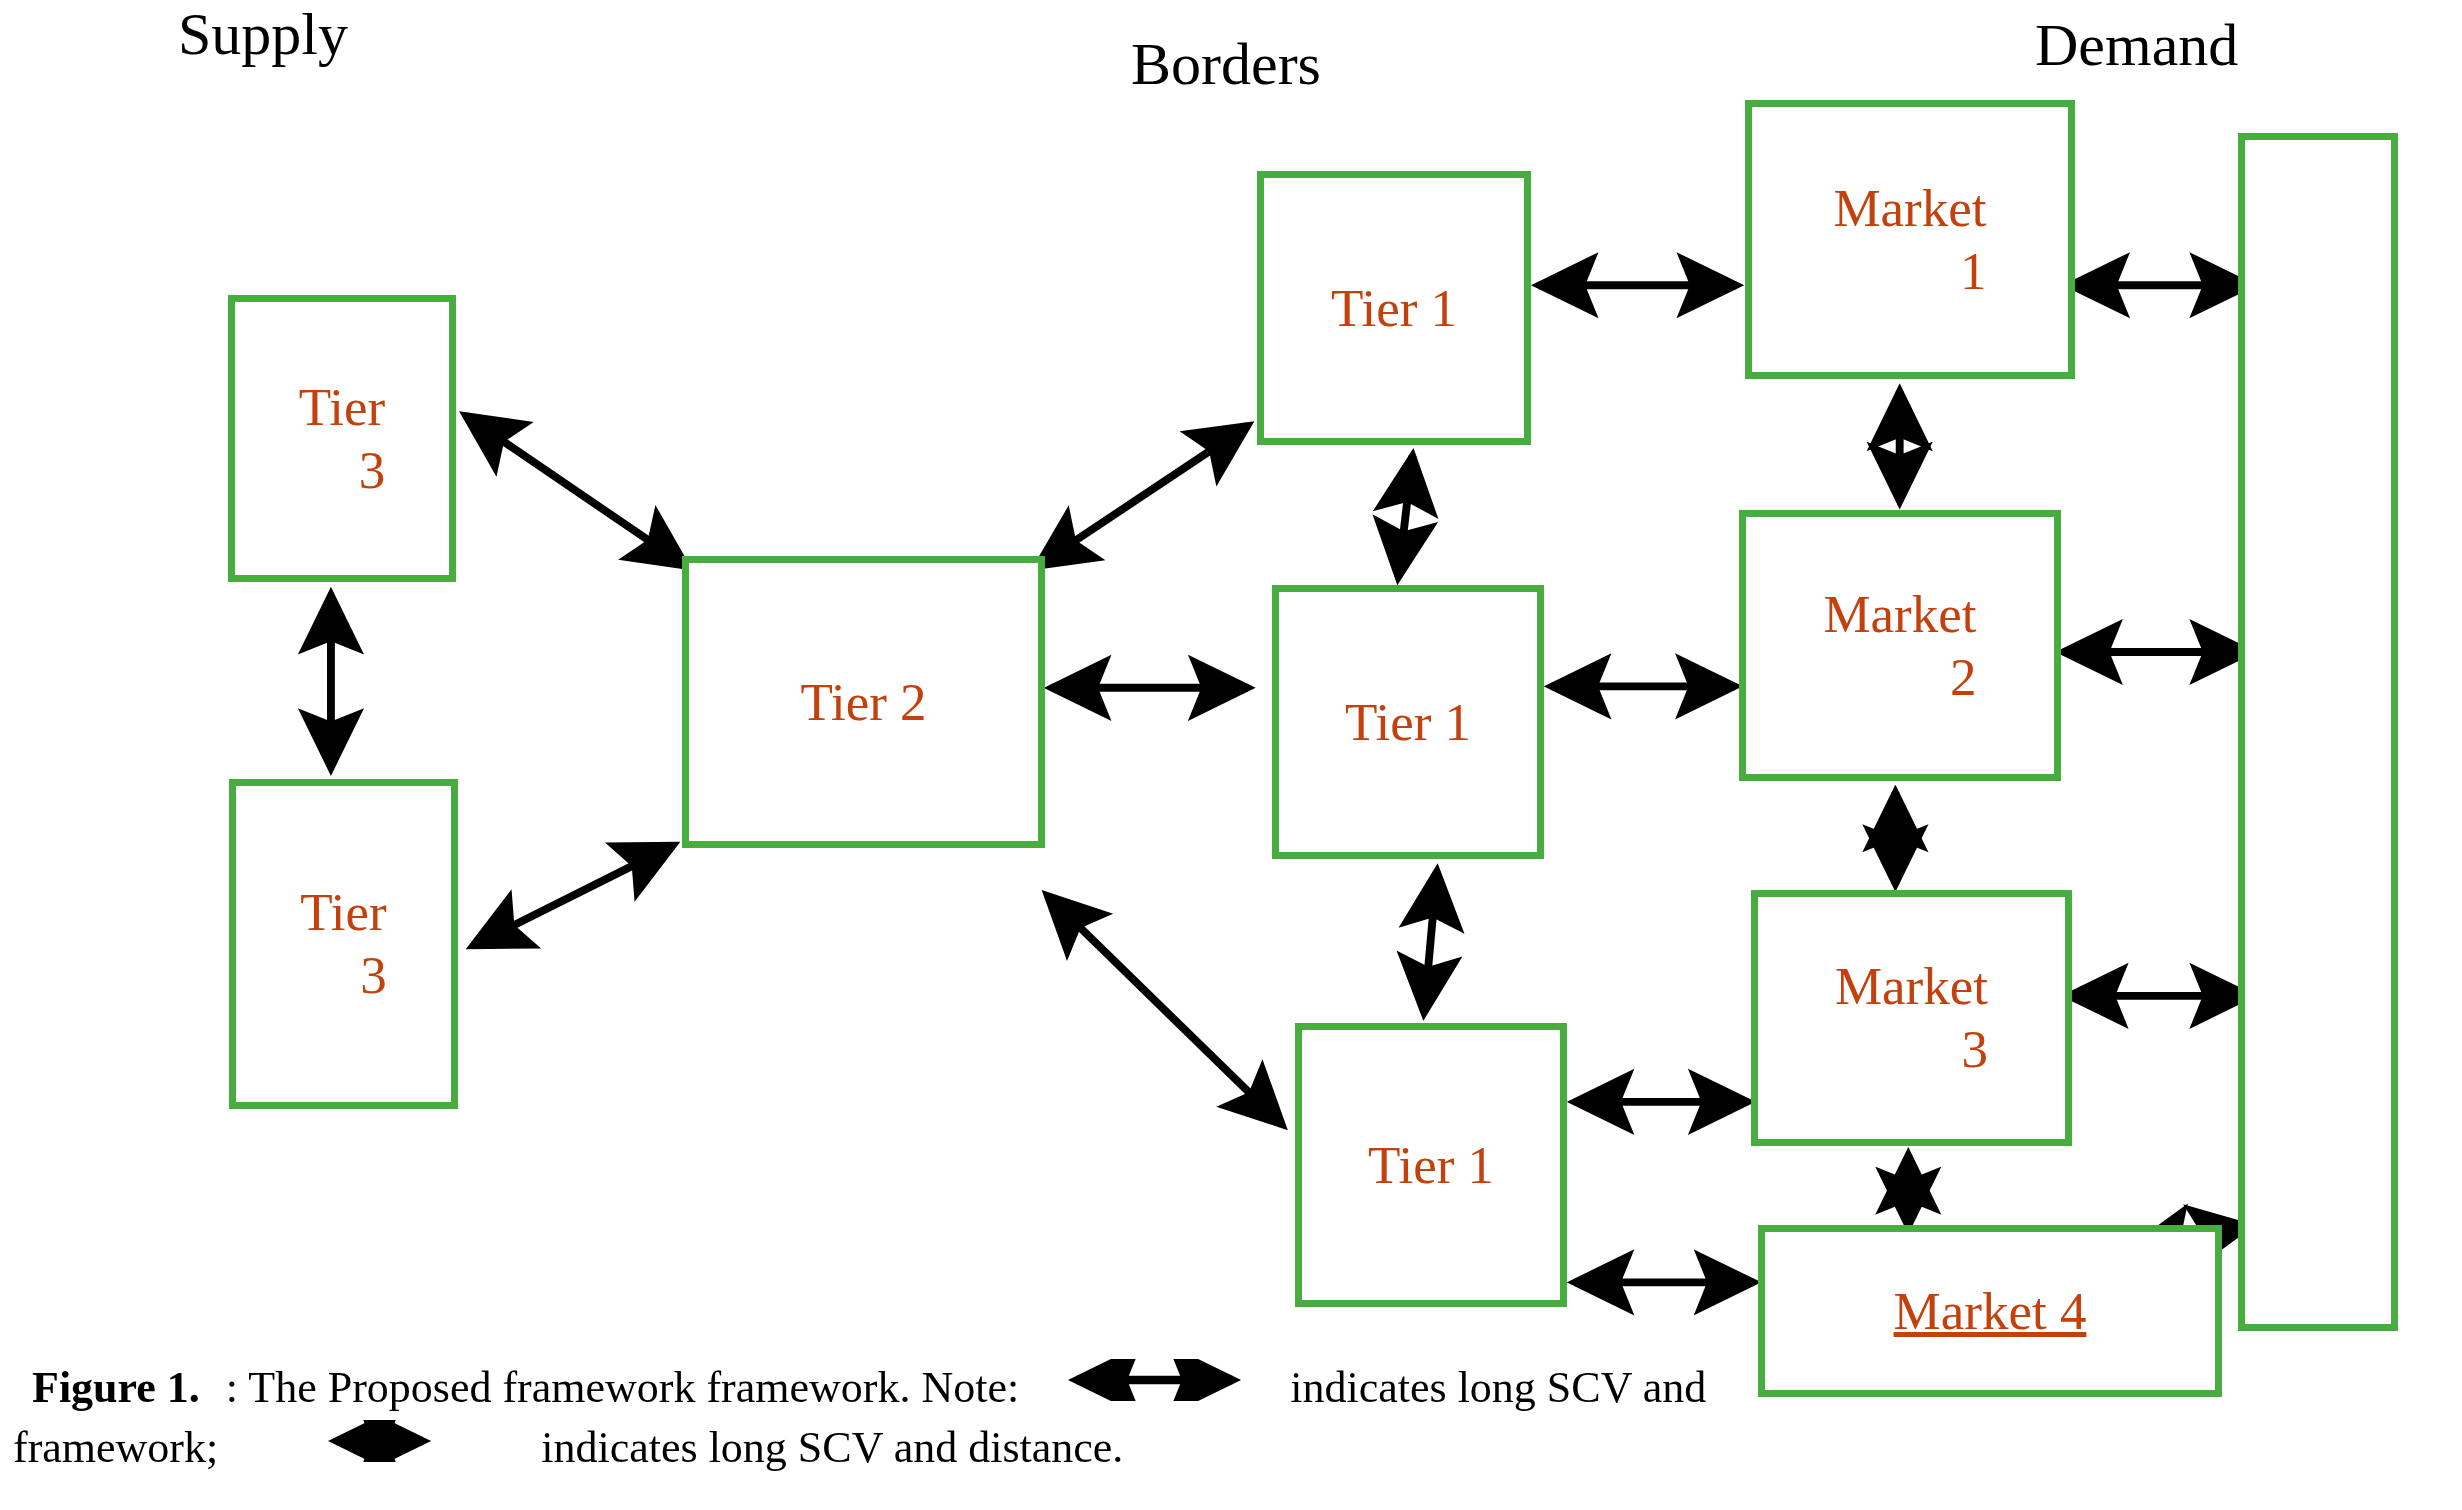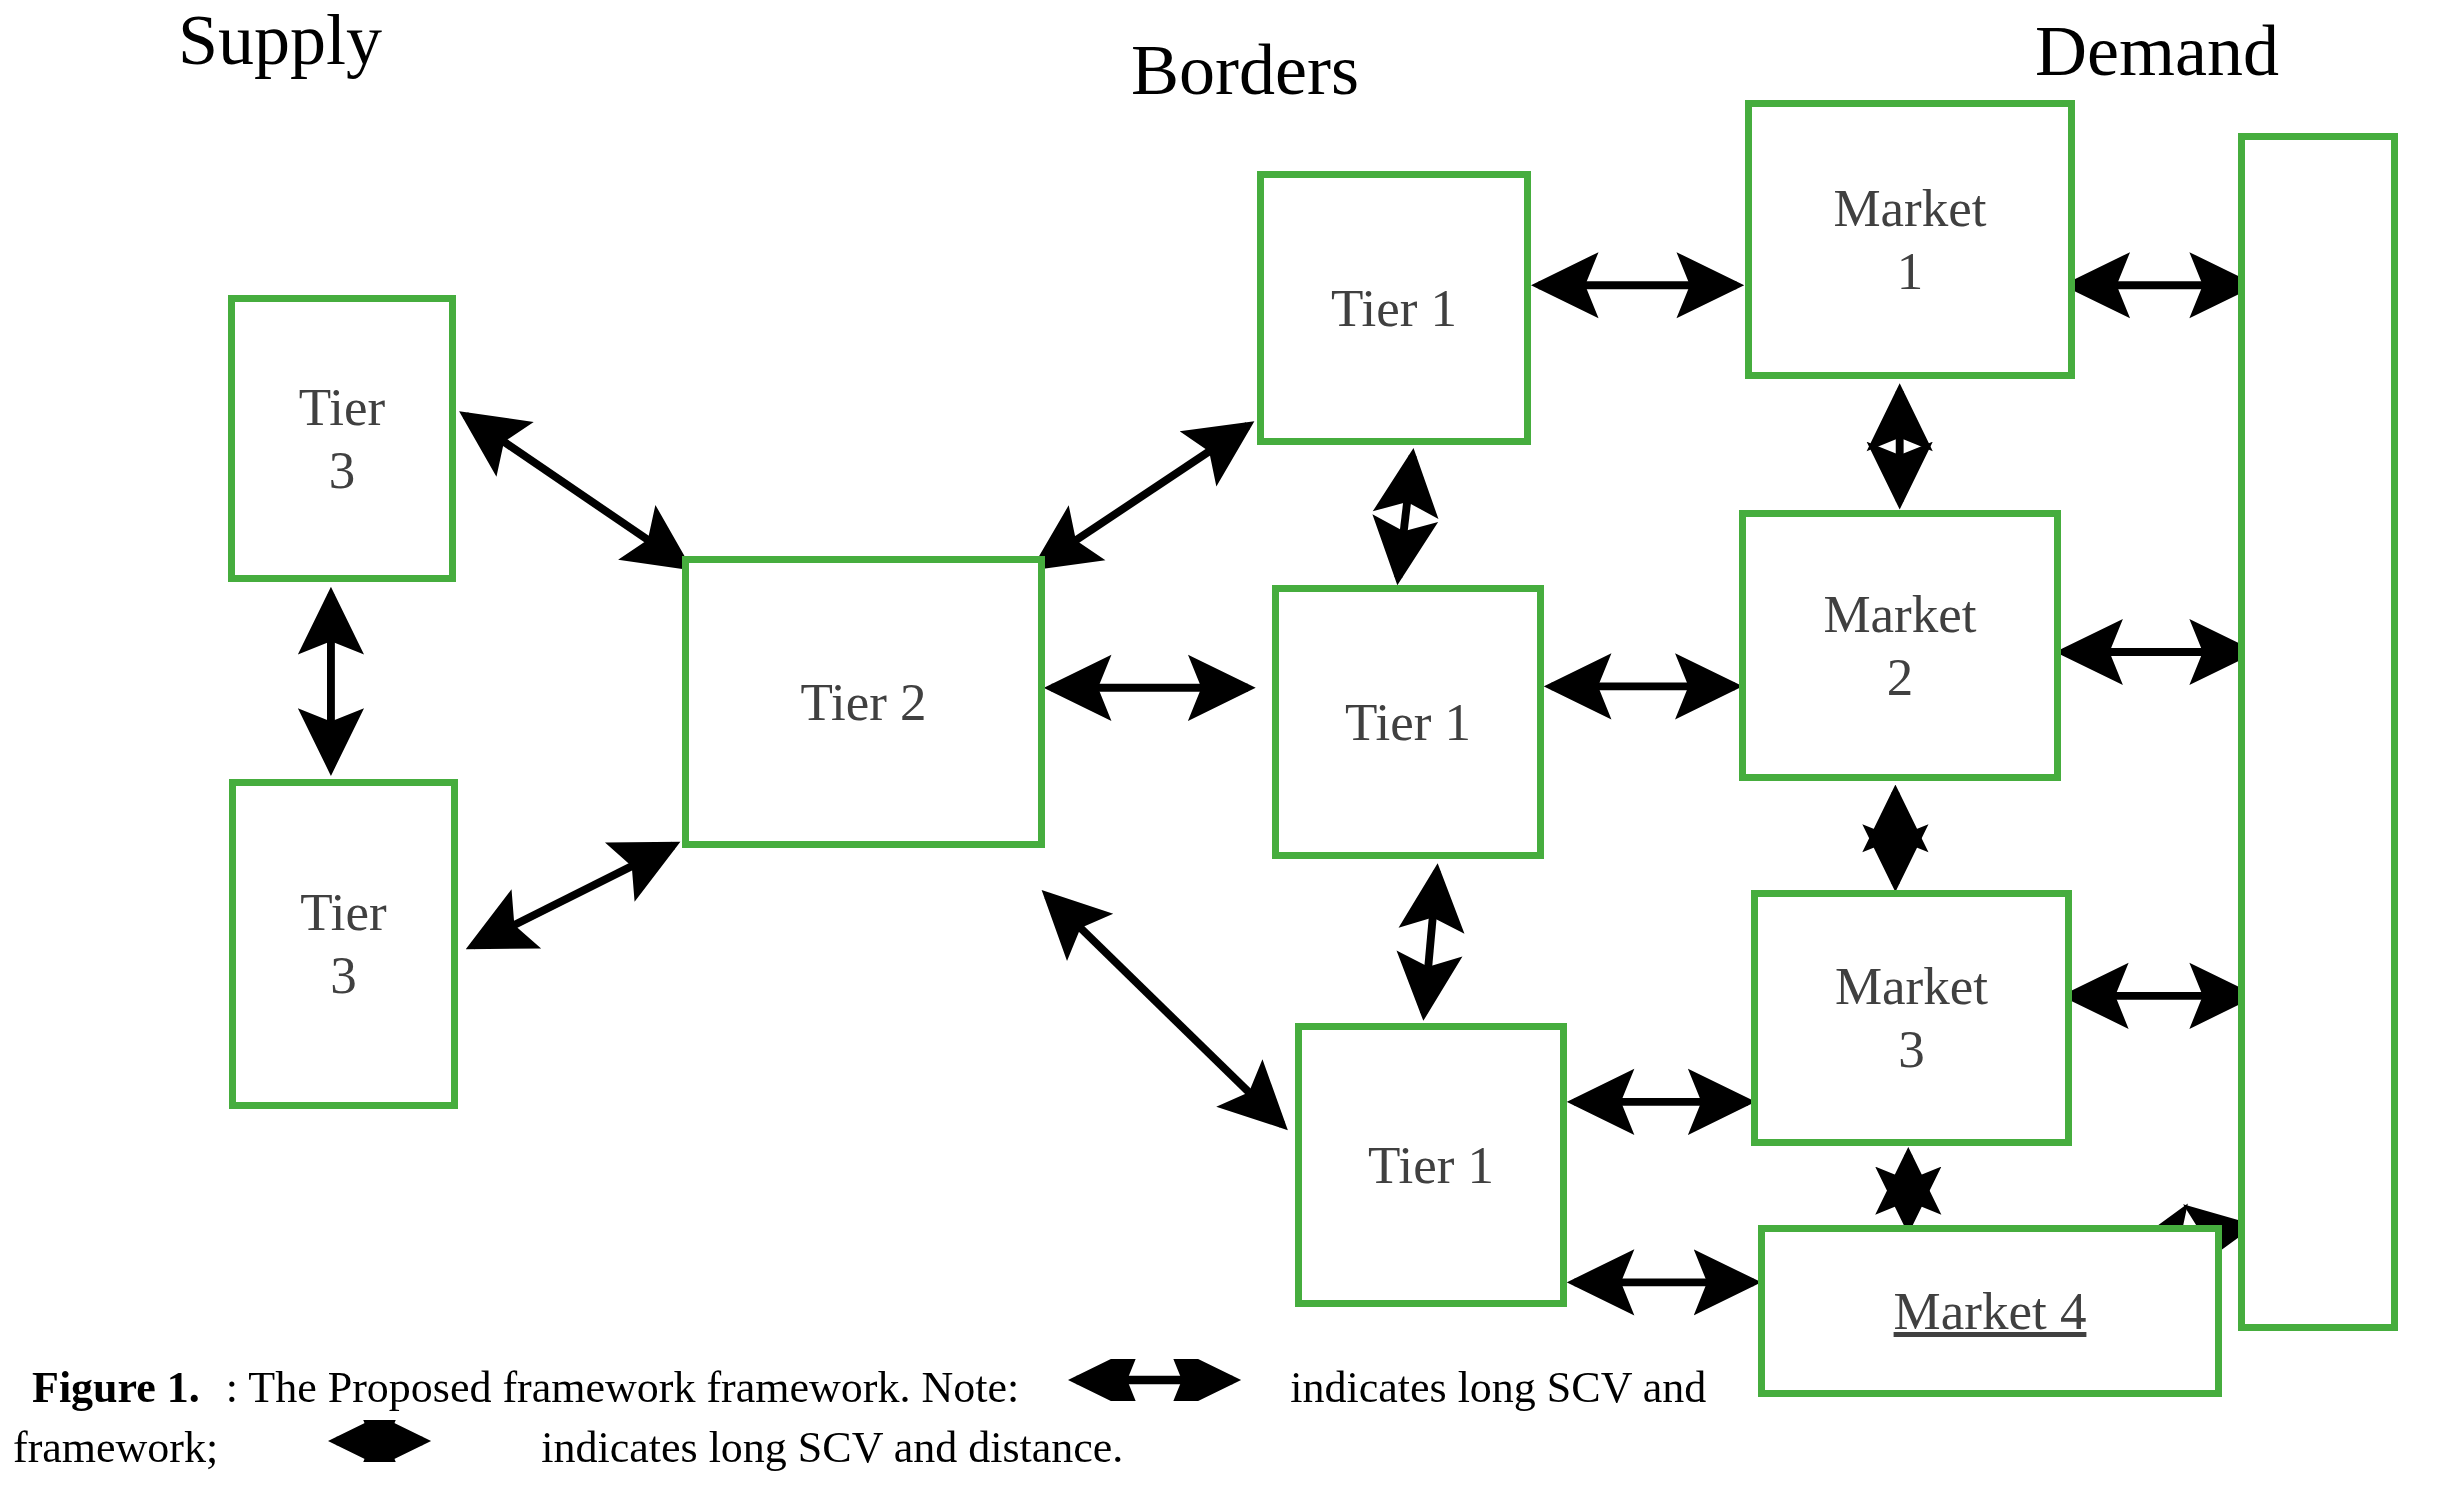--- a/index.html
+++ b/index.html
@@ -15,36 +15,36 @@
     position: relative;
     width: 2462px;
     height: 1511px;
     background: #ffffff;
     overflow: hidden;
   }
   
   .col-heading {
     position: absolute;
     color: #000000;
-    font-size: 72px;
+    font-size: 60px;
     line-height: 1;
     white-space: nowrap;
     font-family: "Liberation Serif", "DejaVu Serif", serif;
   }
   
   .node {
     position: absolute;
     box-sizing: border-box;
     border: 7.9px solid #46ad3e;
     background: #ffffff;
     display: flex;
     align-items: center;
     justify-content: center;
-    text-align: center;
-    color: #404040;
+    text-align: right;
+    color: #c2410c;
     font-size: 53px;
     line-height: 1.18;
     font-family: "Liberation Serif", "DejaVu Serif", serif;
     z-index: 3;
   }
   .node .label { pointer-events: none; white-space: pre-line; }
   .node.empty { display: block; }
 
   
   #arrow-layer {

